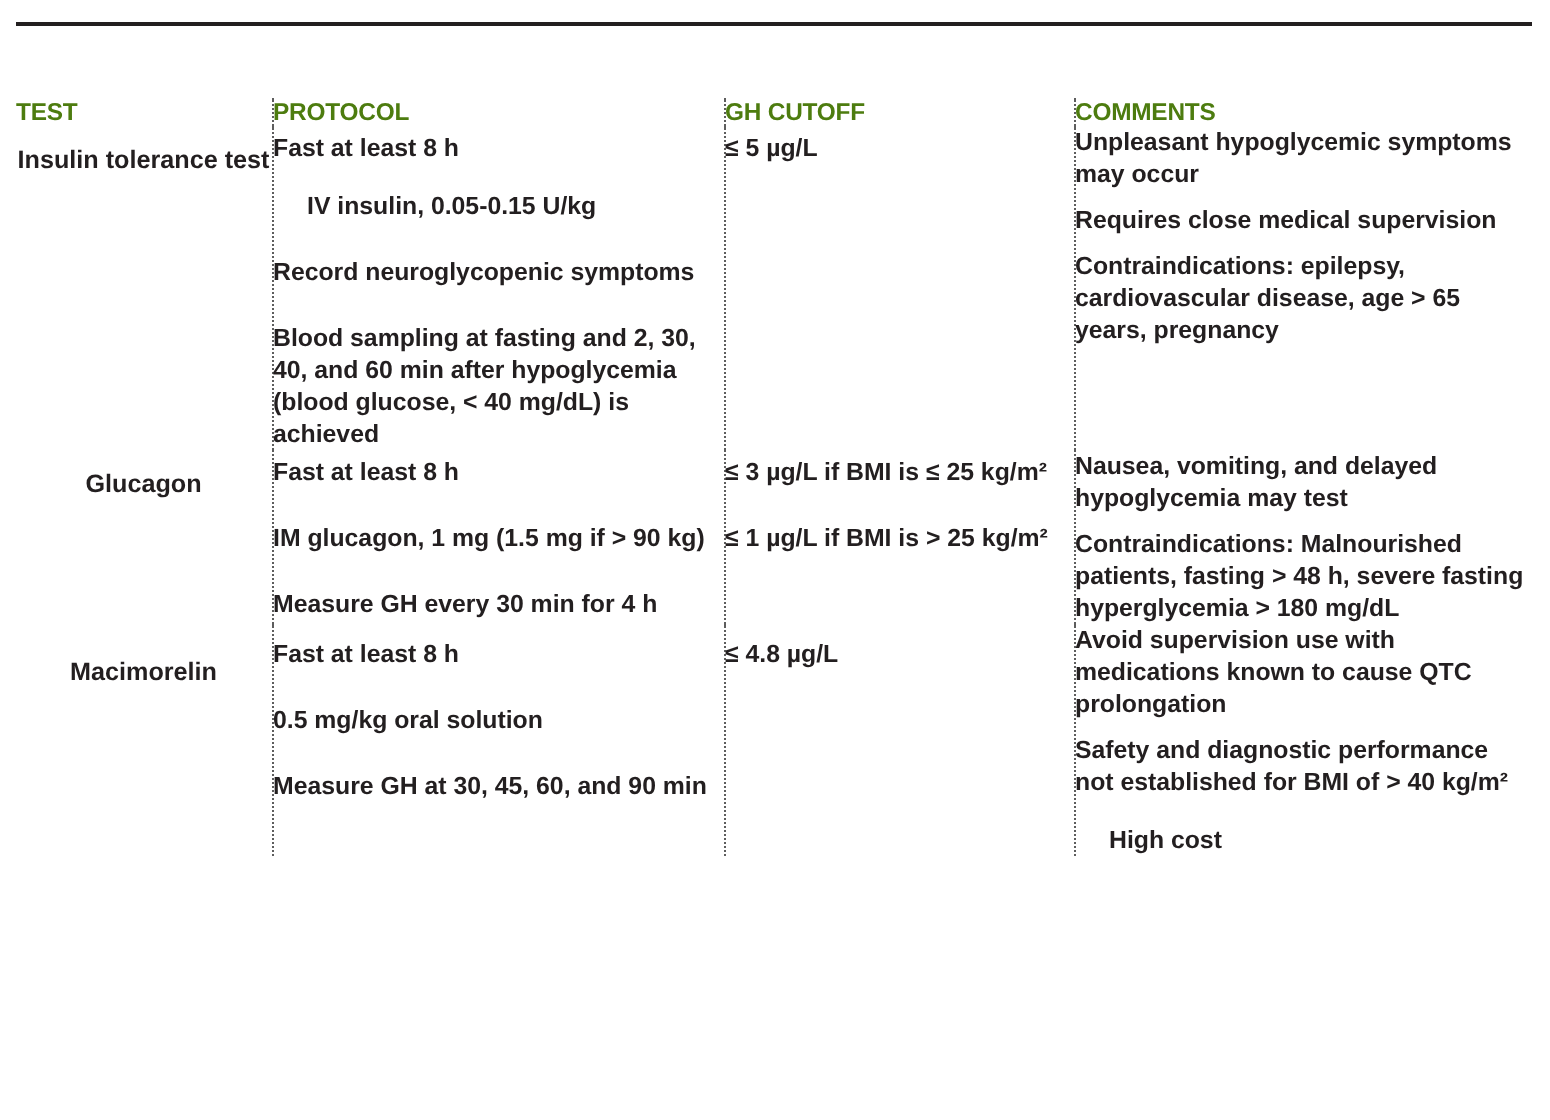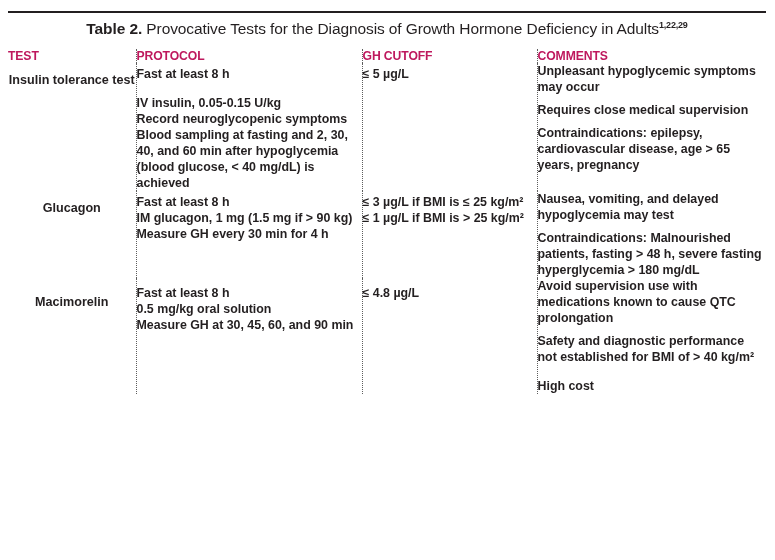--- a/index.html
+++ b/index.html
@@ -75,21 +75,21 @@
   }
 
   
   col.c-test     { width: 128px; }
   col.c-protocol { width: 226px; }
   col.c-cutoff   { width: 175px; }
   col.c-comments { width: 229px; }
 
   
   thead th {
-    color: #be185d;
+    color: #4d7c0f;
     font-weight: bold;
     font-size: 12.2px;
     letter-spacing: -0.1px;
     text-transform: uppercase;
     padding: 6px 8px 6px 8px;
     text-align: left;
     border-top: 1.5px dotted #5d5d5d;
     border-bottom: 1.5px dotted #5d5d5d;
     margin-left: 32px;
   }
@@ -114,35 +114,34 @@
     line-height: 16px;
     padding-top: 9px;
     text-align: center;
   }
 
   
   .p {
     margin: 0;
     font-weight: bold;
   }
-  .gap-lg { }
-  .gap-md { margin-top: 13px; }
+  .gap-lg { margin-top: 17px; }
+  .gap-md { margin-top: 13px; margin-left: 17px; }
   .gap-sm { margin-top: 7px; }
 
   
   .lead { margin-top: 3px; }
 </style>
 </head>
 <body>
 
 <div class="page">
 
   <div class="top-rule"></div>
 
-  <div class="caption"><span class="cap-label">Table 2.</span><span> Provocative Tests for the Diagnosis of Growth Hormone Deficiency in Adults</span><sup>1,22,29</sup></div>
 
   <div class="tbl-wrap">
     <table class="gh">
       <colgroup>
         <col class="c-test">
           <col class="c-protocol">
           <col class="c-cutoff">
           <col class="c-comments">
       </colgroup>
 

